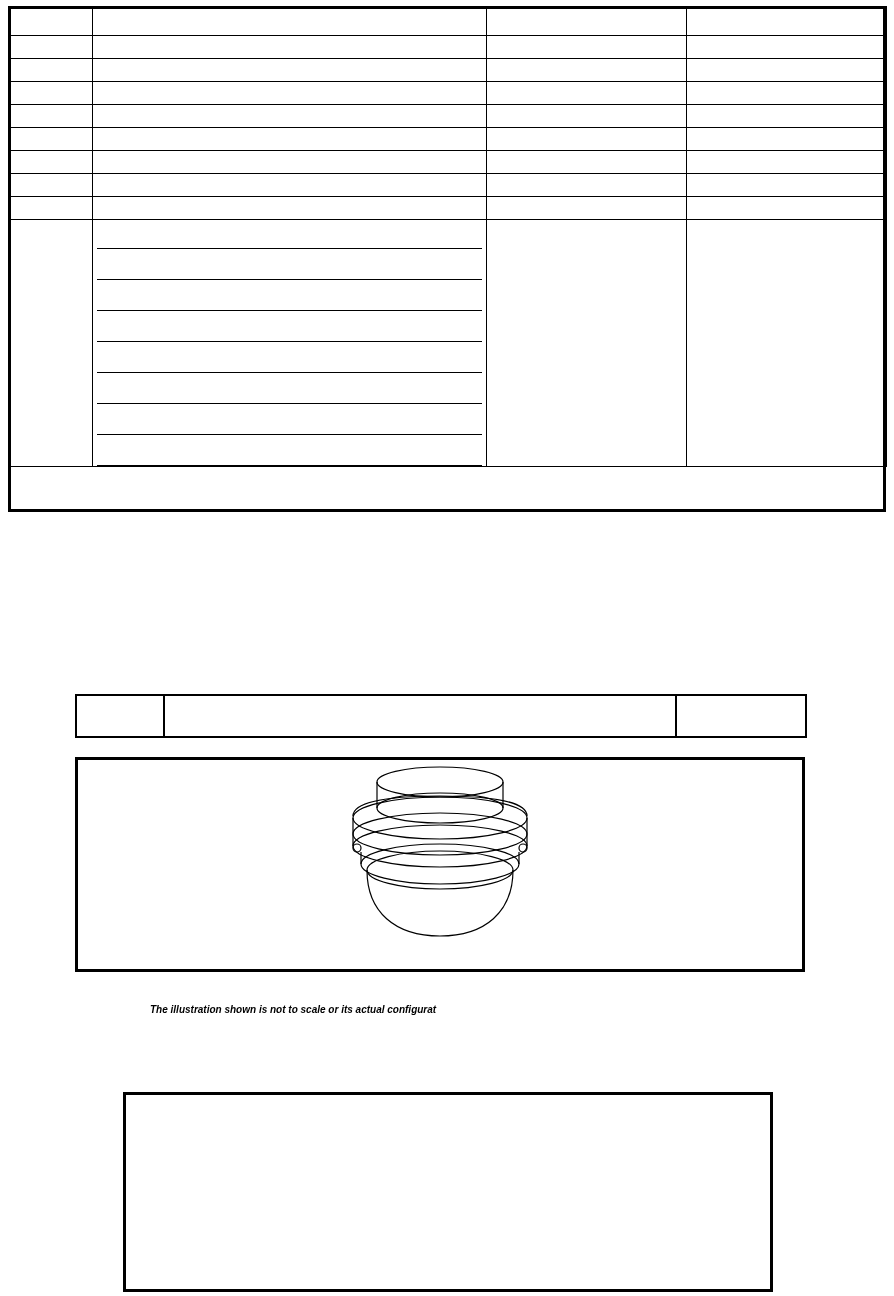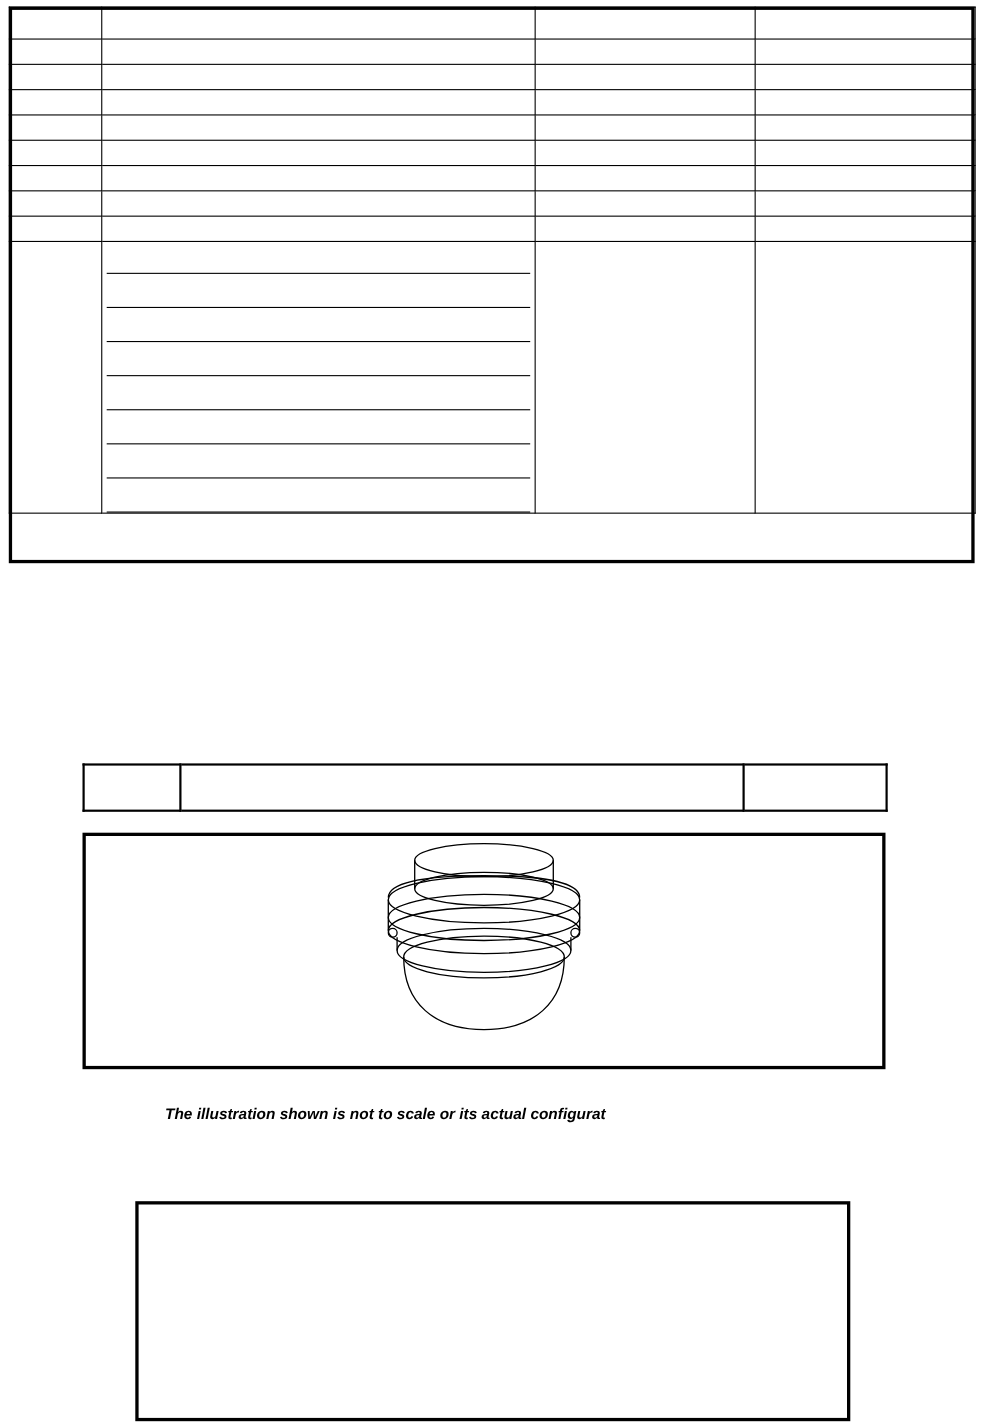--- a/index.html
+++ b/index.html
@@ -101,21 +101,21 @@
     border: 3px solid #000000;
     box-sizing: border-box;
     background: #ffffff;
   }
   .illus-box svg { display: block; margin: 0 auto; }
 
   .illus-note {
     position: absolute;
     left: 150px;
     top: 1004px;
-    font-size: 14px;
+    font-size: 10px;
     font-style: italic;
     font-weight: bold;
     white-space: nowrap;
   }
 
   
   .note-box {
     position: absolute;
     left: 123px;
     top: 1092px;

